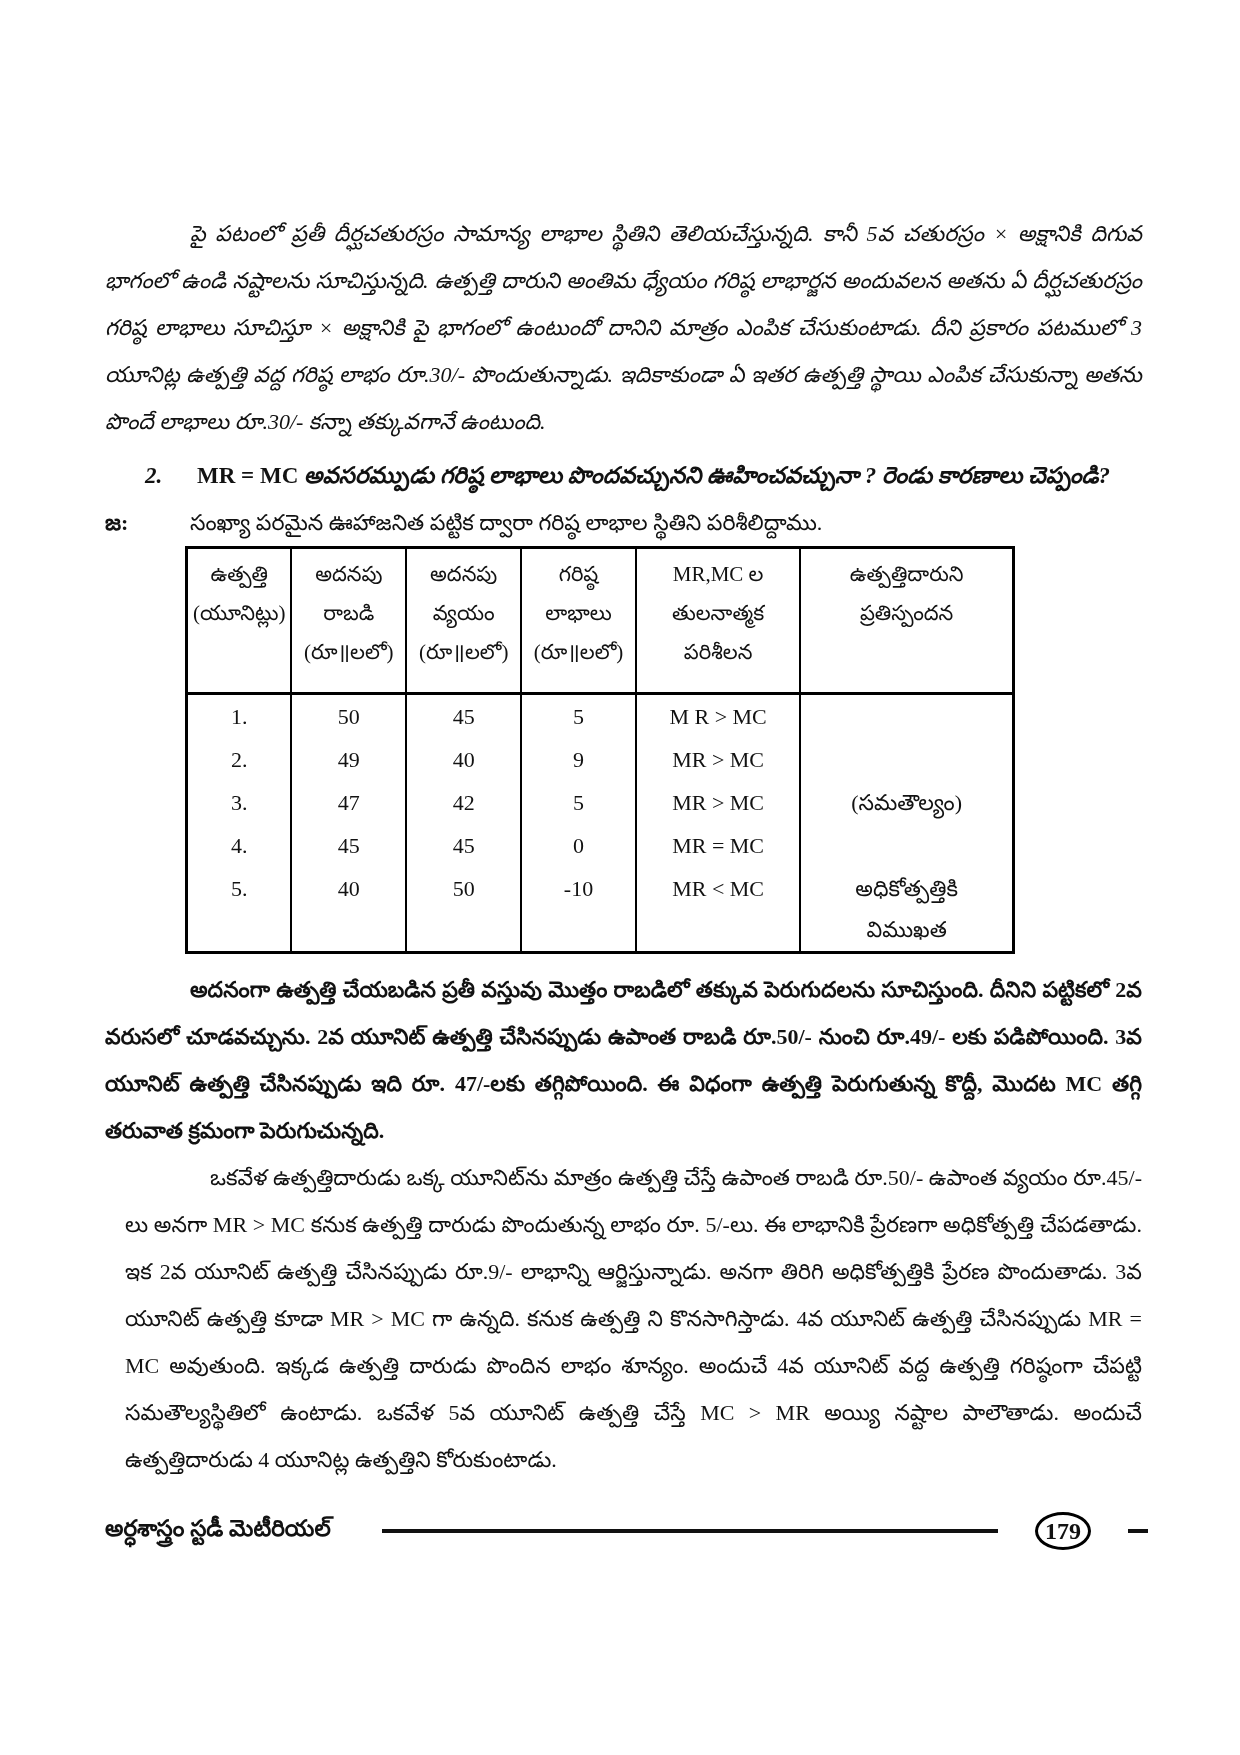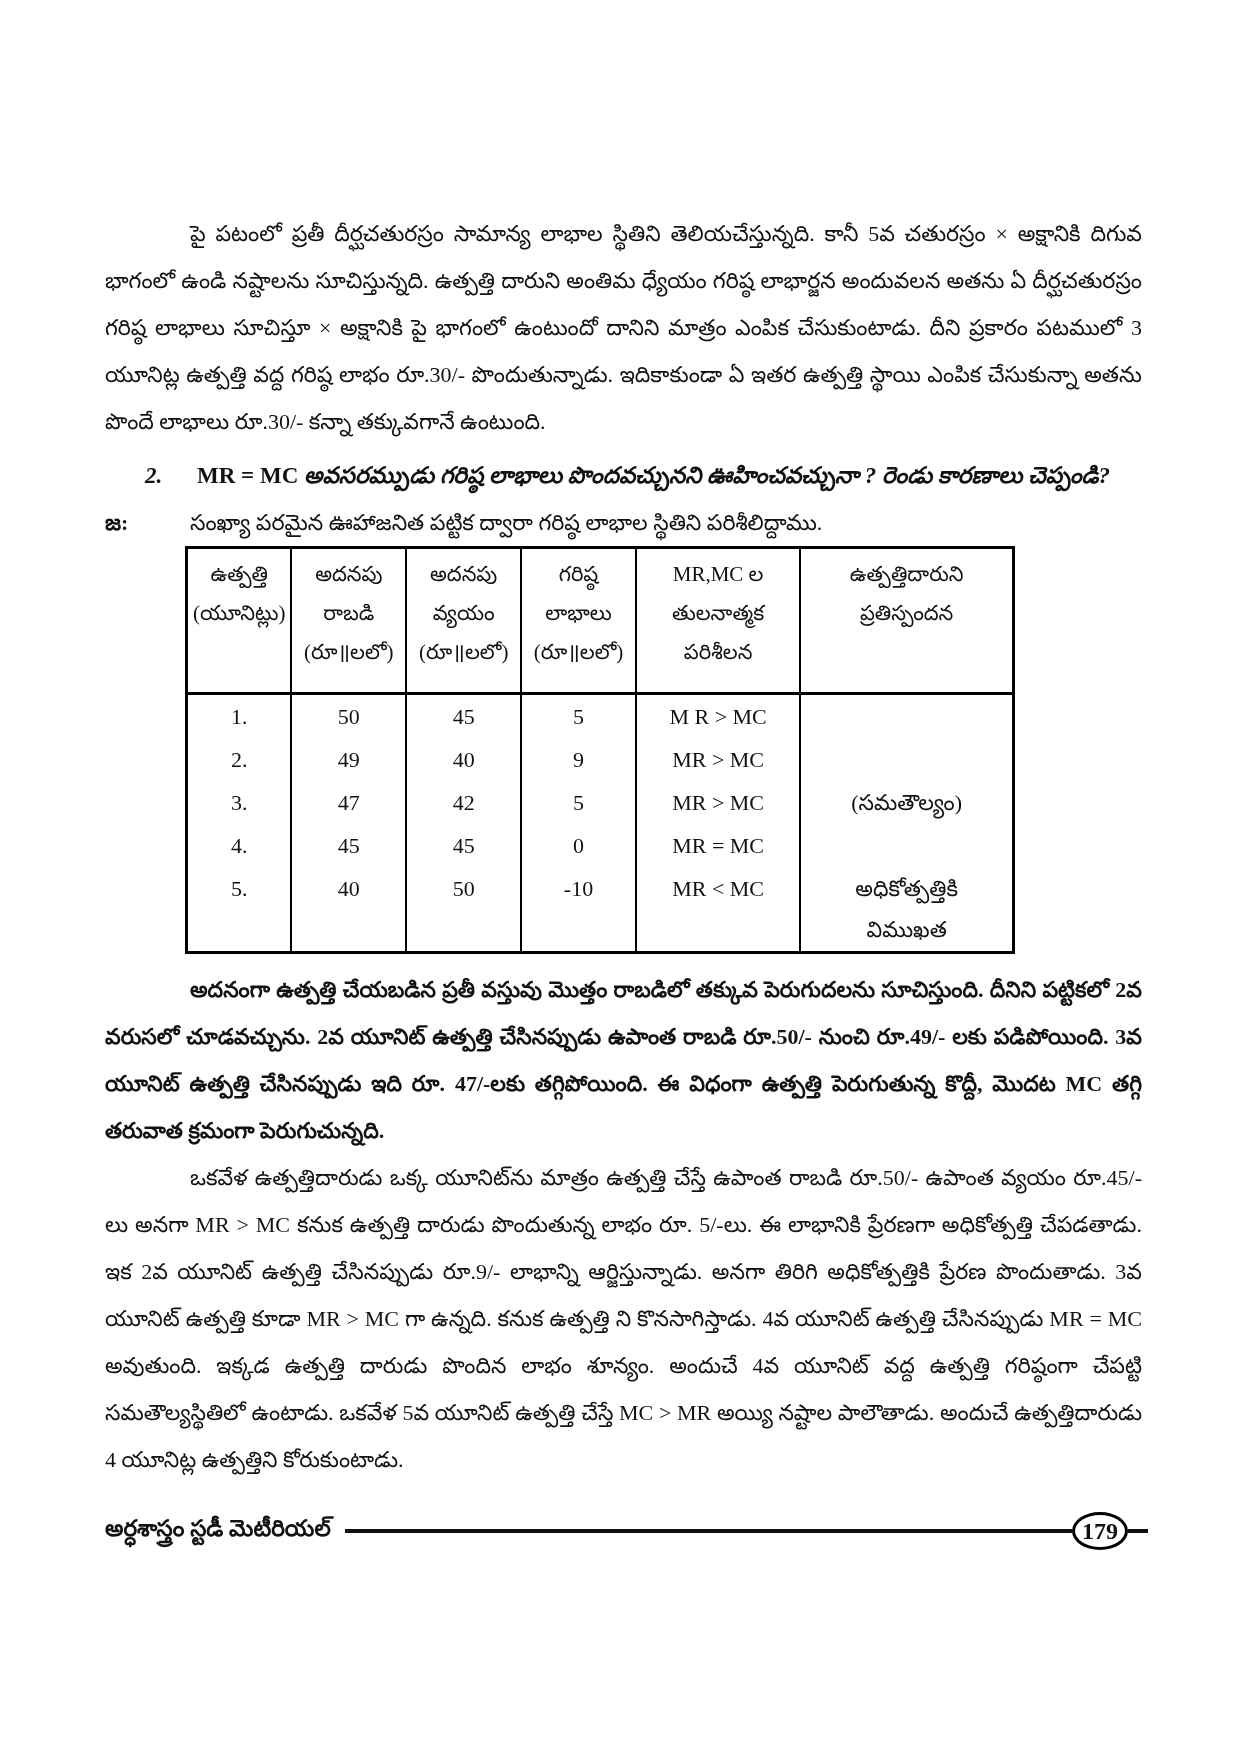--- a/index.html
+++ b/index.html
@@ -16,21 +16,21 @@
     position:absolute;
     left:105px; right:98px; top:0;
   }
   .body-text{
     margin:0;
     font-size:22px;
     line-height:47px;
     text-align:justify;
   }
   .indent{ text-indent:85px; }
-  .intro{ margin-top:210px; }
+  .intro{ margin-top:210px;font-style:italic; }
 
   .q-row{
     display:flex;
     margin-top:8px;
     font-size:23px;
     line-height:46px;
     font-weight:bold;
   }
   .q-num{
     margin-left:40px;
@@ -83,27 +83,28 @@
   .col-comp{ width:19.9%; }
   .col-resp{ width:25.8%; }
 
   .section-heading{
     margin:20px 0 0 100px;
     font-size:22px;
     font-weight:bold;
     line-height:40px;
   }
   .para-2{ margin-top:12px;font-weight:bold; }
-  .para-3{ margin-top:0; }
+  .para-3{ margin-top:0;margin-left:20px; }
 
   .footer{
     position:absolute;
     left:105px; right:92px; top:1512px;
     display:flex;
     align-items:center;
+    gap:37px;
   }
   .footer-title{
     font-size:23px;
     font-weight:bold;
     white-space:nowrap;
     flex:0 0 auto;
   }
   .footer-rule{
     flex:1;
     height:4px;

